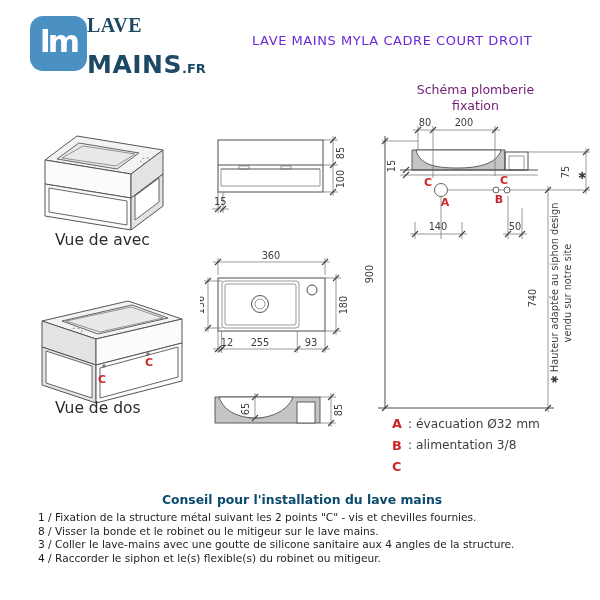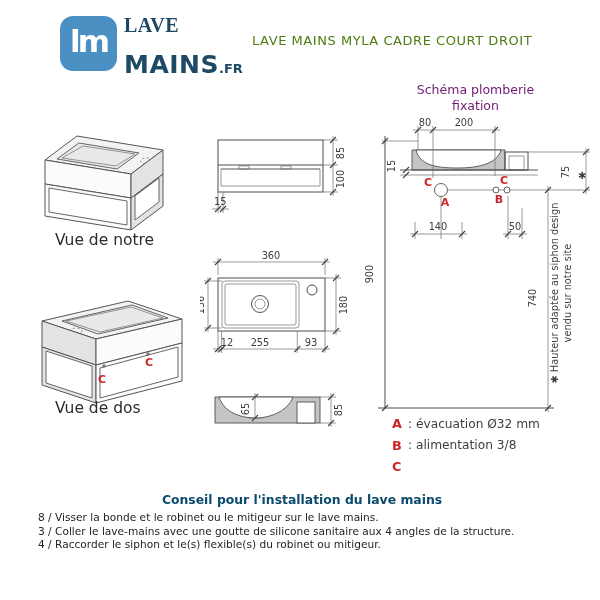--- a/index.html
+++ b/index.html
@@ -1,31 +1,31 @@
 <!DOCTYPE html>
 <html><head>
 <meta charset="utf-8">
 <style>
   html,body{margin:0;padding:0;background:#fff;}
   #page{position:relative;width:600px;height:600px;background:#ffffff;overflow:hidden;
         font-family:"DejaVu Sans",sans-serif;color:#222;}
   .abs{position:absolute;}
 
   
-  .logo{left:60px;top:16px;display:flex;align-items:flex-start;gap:7px;}
+  .logo{left:30px;top:16px;display:flex;align-items:flex-start;}
   .logo-icon{width:57px;height:55px;background:#4b90c2;border-radius:13px;
              display:flex;align-items:center;justify-content:center;}
   .logo-icon span{color:#fff;font-weight:800;font-size:31px;letter-spacing:-3px;
                   line-height:1;transform:translateY(-2px);}
   .logo-text{line-height:0.92;color:#1d4965;font-weight:800;}
   .logo-line1{font-size:20px;letter-spacing:0.5px;font-family:Liberation Serif, serif;}
   .logo-line2{font-size:25px;letter-spacing:0.5px;margin-top:19px;}
   .logo-tld{font-size:13px;letter-spacing:0;}
   .doc-title{left:252px;top:33px;width:340px;font-size:13px;letter-spacing:0.55px;
-             color:#4d7c0f;font-family:"DejaVu Sans",sans-serif;}
+             color:#6d28d9;font-family:"DejaVu Sans",sans-serif;}
 
   
   .view-label{font-size:15.5px;color:#2d2d2d;}
   .schema-title{left:398px;top:82px;width:155px;text-align:center;
                 font-size:12.5px;color:#701a75;line-height:1.25;}
 
   
   .legend{left:392px;top:413px;font-size:12.2px;color:#3f3f3f;}
   .legend-row{height:21.5px;display:flex;align-items:center;}
   .legend-key{color:#cb2727;font-weight:bold;font-size:12.8px;width:13px;}
@@ -72,21 +72,21 @@
     <polygon class="fbowl" points="44,13 104,23 82,39 22,29"></polygon>
     <polygon class="lt" points="48,16 100,24 81,36 27,28"></polygon>
     <ellipse class="lt dash" cx="112" cy="31" rx="6.5" ry="3.2"></ellipse>
     <polygon class="ffront" points="10,30 96,44 96,68 10,54"></polygon>
     <polygon class="fside" points="96,44 128,20 128,44 96,68"></polygon>
     <polygon class="ffront" points="10,54 96,68 96,100 10,86"></polygon>
     <polygon class="finner" points="14,58 92,71 92,95 14,82"></polygon>
     <polygon class="fside" points="96,68 128,44 128,76 96,100"></polygon>
     <polygon class="finner" points="100,66 124,48 124,72 100,90"></polygon>
   </svg>
-  <div class="abs view-label" style="left:55px;top:231px">Vue de notre</div>
+  <div class="abs view-label" style="left:55px;top:231px">Vue de avec</div>
 
   <svg class="abs" style="left:30px;top:293px" width="175" height="118" viewBox="0 0 175 118">
     <polygon class="ftop" points="12,28 98,8 152,26 66,46"></polygon>
     <polygon class="fbowl" points="32,28 102,12 138,25 68,41"></polygon>
     <polygon class="lt" points="36,28 101,14 133,25 70,39"></polygon>
     <ellipse class="lt dash" cx="46" cy="38" rx="6" ry="3"></ellipse>
     <polygon class="fside" points="12,28 66,46 66,72 12,54"></polygon>
     <polygon class="ffront" points="66,46 152,26 152,50 66,72"></polygon>
     <polygon class="fside" points="12,54 66,72 66,110 12,92"></polygon>
     <polygon class="finner" points="16,58 62,73 62,105 16,90"></polygon>
@@ -273,18 +273,19 @@
       <span class="legend-key">B</span>
       <span class="legend-txt">: alimentation 3/8</span>
     </div>
     <div class="legend-row">
       <span class="legend-key">C</span>
     </div>
   </div>
 
   <div class="abs install">
     <div class="install-title">Conseil pour l'installation du lave mains</div>
+    <div class="install-step">1 / Fixation de la structure métal suivant les 2 points "C" - vis et chevilles fournies.</div>
     <div class="install-step">8 / Visser la bonde et le robinet ou le mitigeur sur le lave mains.</div>
     <div class="install-step">3 / Coller le lave-mains avec une goutte de silicone sanitaire aux 4 angles de la structure.</div>
     <div class="install-step">4 / Raccorder le siphon et le(s) flexible(s) du robinet ou mitigeur.</div>
   </div>
 
 </div>
 
 </body></html>

